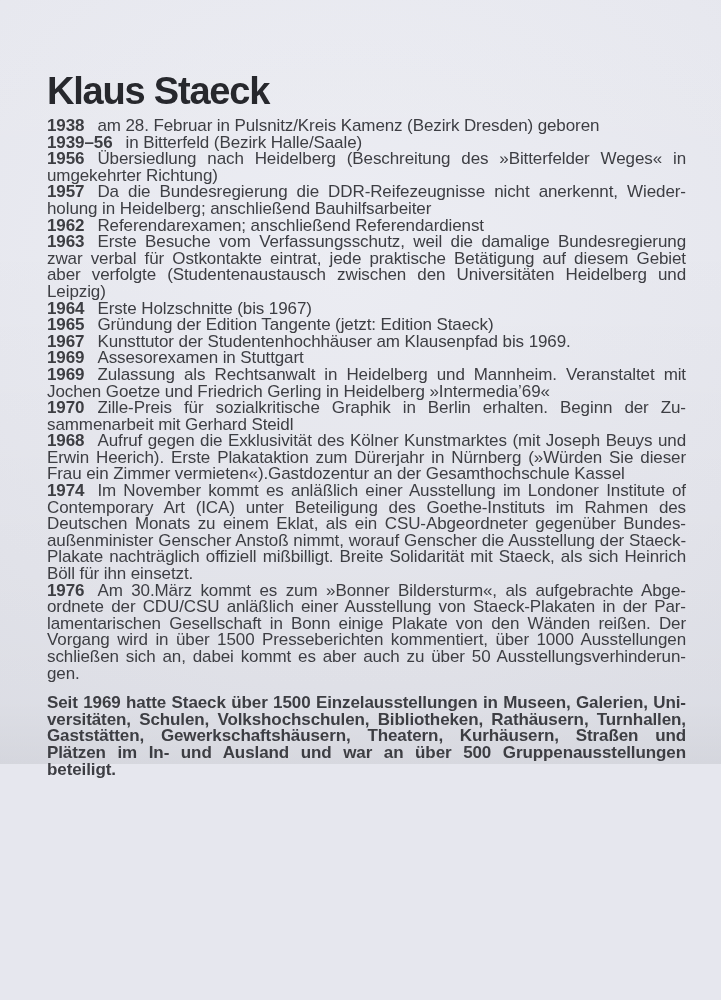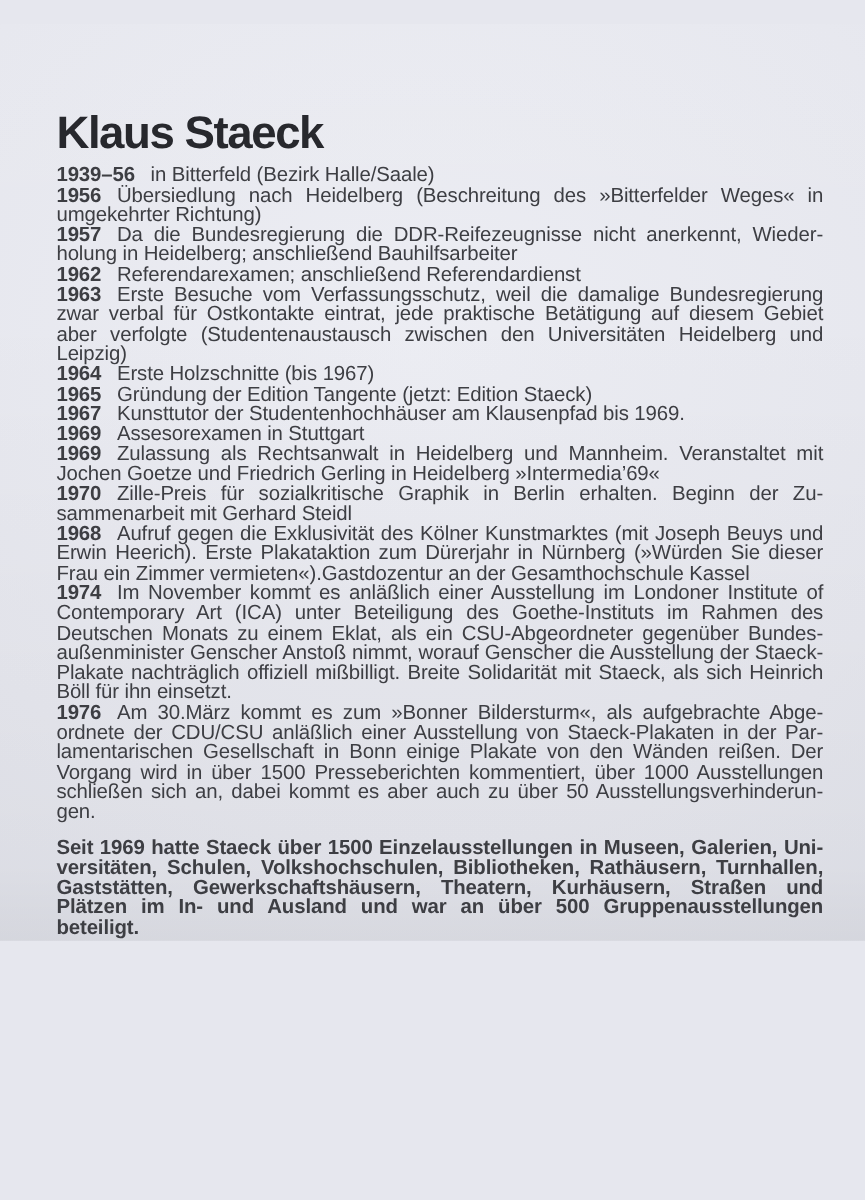--- a/index.html
+++ b/index.html
@@ -13,21 +13,20 @@
   body{
     width:721px;height:1000px;overflow:hidden;
     font-family:"Liberation Sans",sans-serif;
     background:var(--paper);
   }
   .page{
     position:relative;width:721px;height:764px;
     background:
       linear-gradient(180deg, rgba(255,255,255,0.05) 0%, rgba(0,0,0,0) 30%, rgba(0,0,0,0.03) 92%, rgba(0,0,0,0.06) 100%),
       radial-gradient(140% 120% at 48% 36%, var(--paper-light) 0%, var(--paper) 45%, #dfe1e9 78%, var(--paper-edge) 100%);
-    margin-top: 20px;
   }
   .content{
     position:absolute;left:47px;top:72px;width:639px;
     color:var(--ink);
     font-size:17px;line-height:16.6px;
     letter-spacing:-0.1px;
     text-align:justify;
   }
   h1.title{
     margin:0 0 8px 0;
@@ -41,20 +40,21 @@
   .txt{}
   p.closing{margin:13px 0 0 0;font-weight:bold;}
 </style>
 </head>
 <body>
 
 <div class="page">
   <div class="content">
     <h1 class="title">Klaus Staeck</h1>
 
+    <p class="entry"><b class="yr">1938</b><span class="txt">am 28. Februar in Pulsnitz/Kreis Kamenz (Bezirk Dresden) geboren</span></p>
     <p class="entry"><b class="yr">1939–56</b><span class="txt">in Bitterfeld (Bezirk Halle/Saale)</span></p>
     <p class="entry"><b class="yr">1956</b><span class="txt">Übersiedlung nach Heidelberg (Beschreitung des »Bitterfelder Weges« in umgekehrter Richtung)</span></p>
     <p class="entry"><b class="yr">1957</b><span class="txt">Da die Bundesregierung die DDR-Reifezeugnisse nicht anerkennt, Wieder­holung in Heidelberg; anschließend Bauhilfsarbeiter</span></p>
     <p class="entry"><b class="yr">1962</b><span class="txt">Referendarexamen; anschließend Referendardienst</span></p>
     <p class="entry"><b class="yr">1963</b><span class="txt">Erste Besuche vom Verfassungsschutz, weil die damalige Bundesregierung zwar verbal für Ostkontakte eintrat, jede praktische Betätigung auf diesem Gebiet aber verfolgte (Studentenaustausch zwischen den Universitäten Heidelberg und Leipzig)</span></p>
     <p class="entry"><b class="yr">1964</b><span class="txt">Erste Holzschnitte (bis 1967)</span></p>
     <p class="entry"><b class="yr">1965</b><span class="txt">Gründung der Edition Tangente (jetzt: Edition Staeck)</span></p>
     <p class="entry"><b class="yr">1967</b><span class="txt">Kunsttutor der Studentenhochhäuser am Klausenpfad bis 1969.</span></p>
     <p class="entry"><b class="yr">1969</b><span class="txt">Assesorexamen in Stuttgart</span></p>
     <p class="entry"><b class="yr">1969</b><span class="txt">Zulassung als Rechtsanwalt in Heidelberg und Mannheim. Veranstaltet mit Jochen Goetze und Friedrich Gerling in Heidelberg »Intermedia’69«</span></p>

